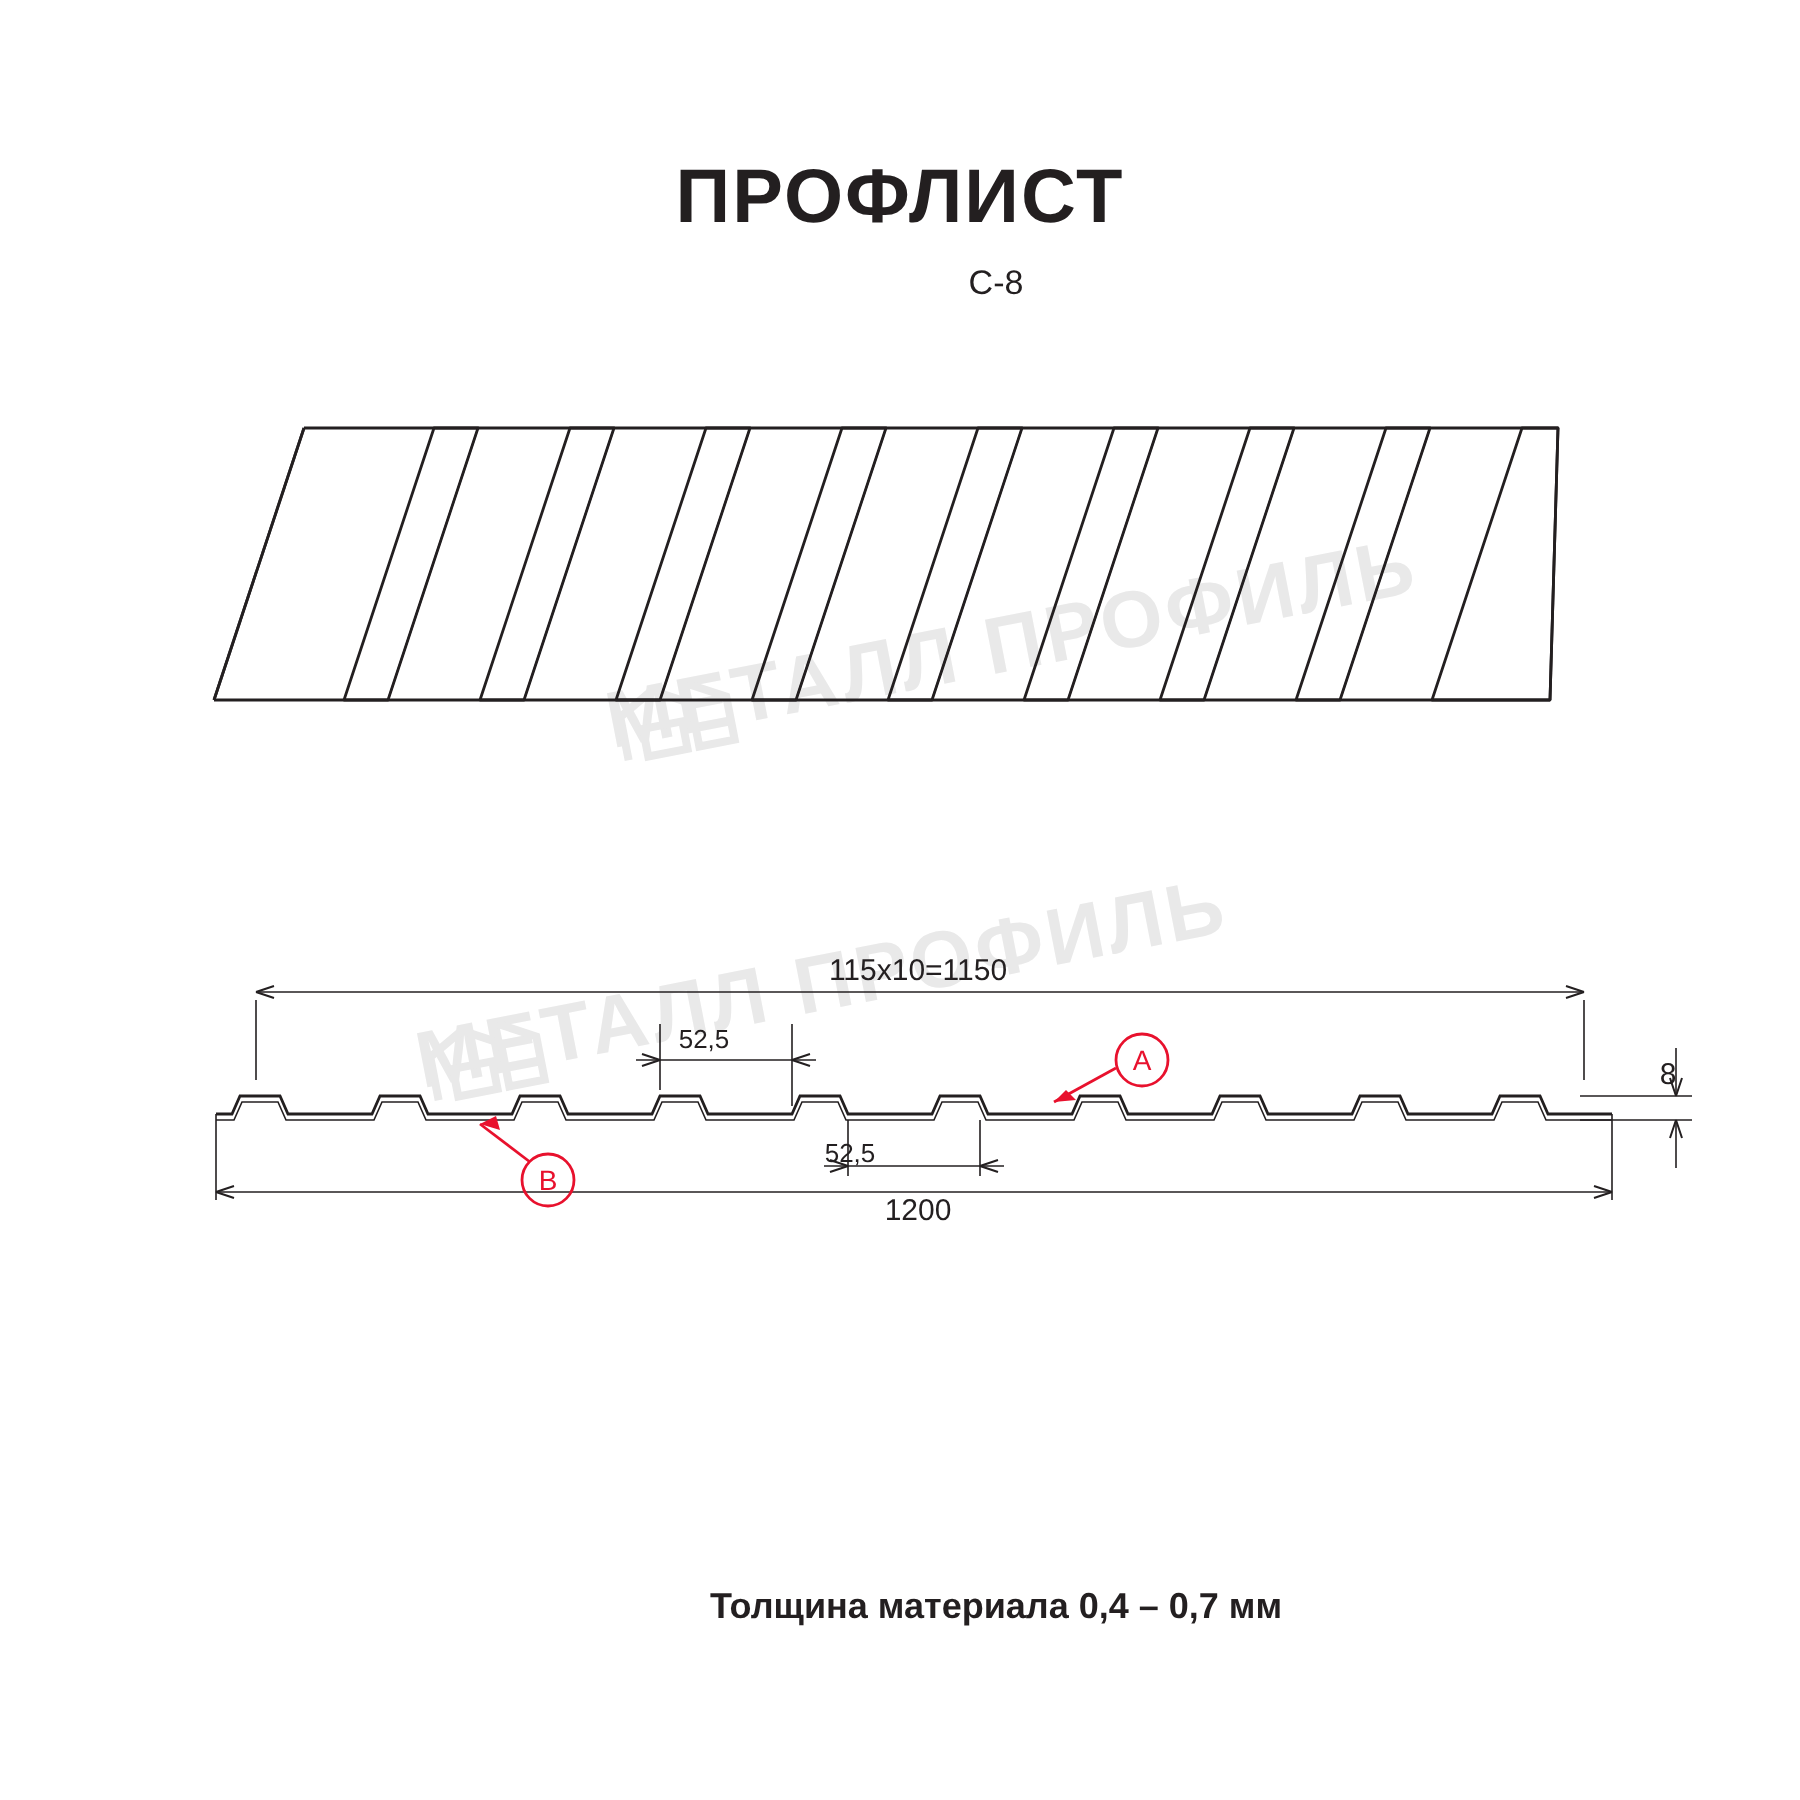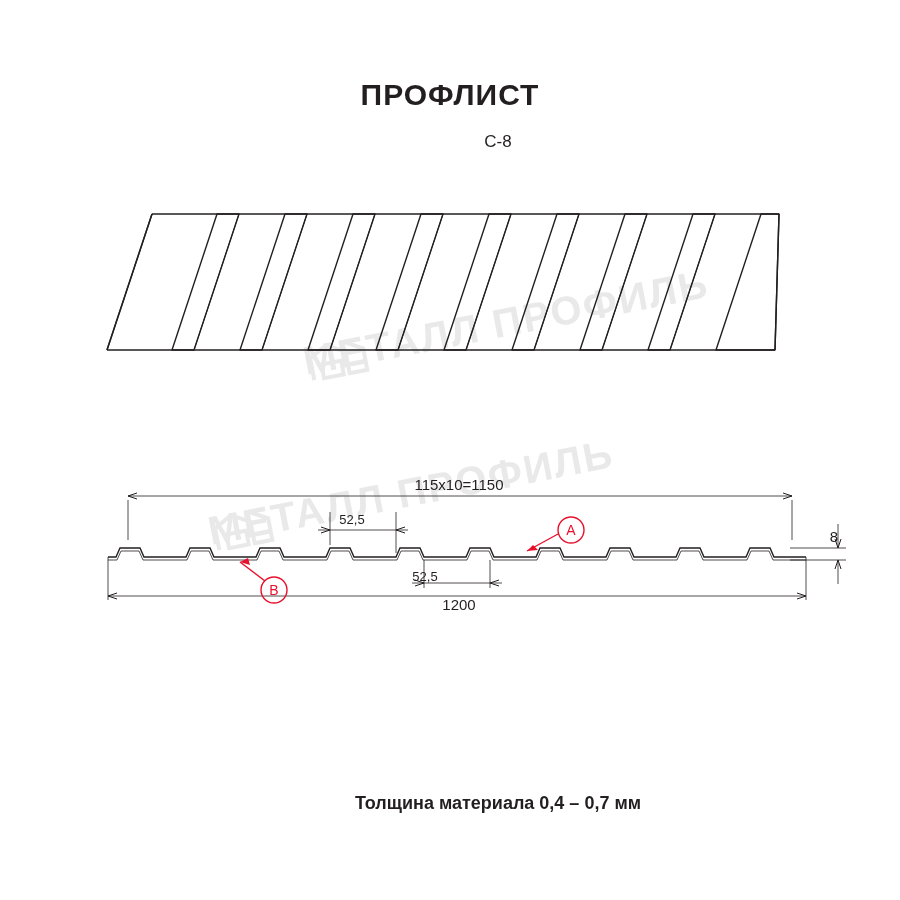--- a/index.html
+++ b/index.html
@@ -19,21 +19,21 @@
     position: relative;
     width: 900px;
     height: 900px;
   }
   .title {
     position: absolute;
     top: 78px;
     left: 0;
     width: 900px;
     text-align: center;
-    font-size: 30px;
+    font-size: 38px;
     font-weight: bold;
     letter-spacing: 1px;
     color: #231f20;
   }
   .subtitle {
     position: absolute;
     top: 132px;
     left: 0;
     width: 900px;
     text-align: center;

